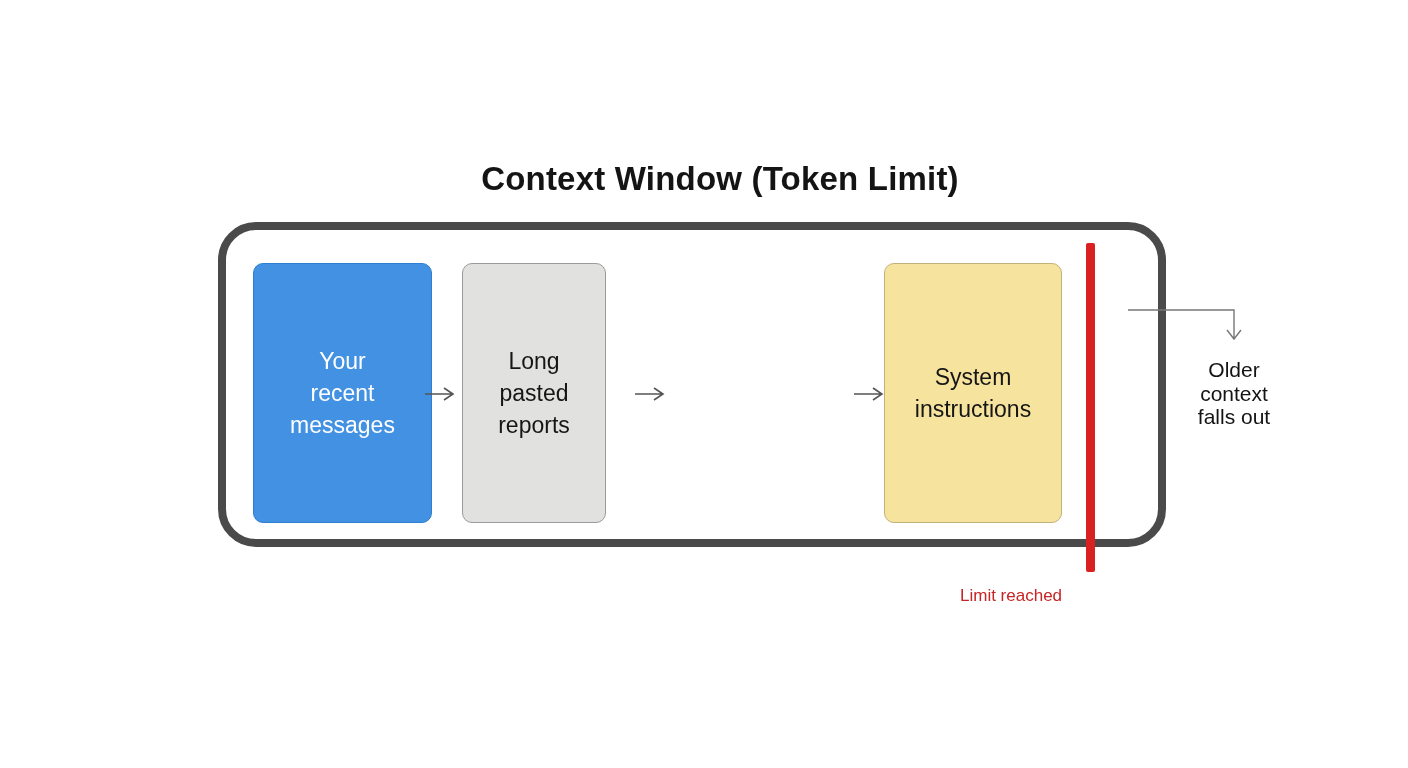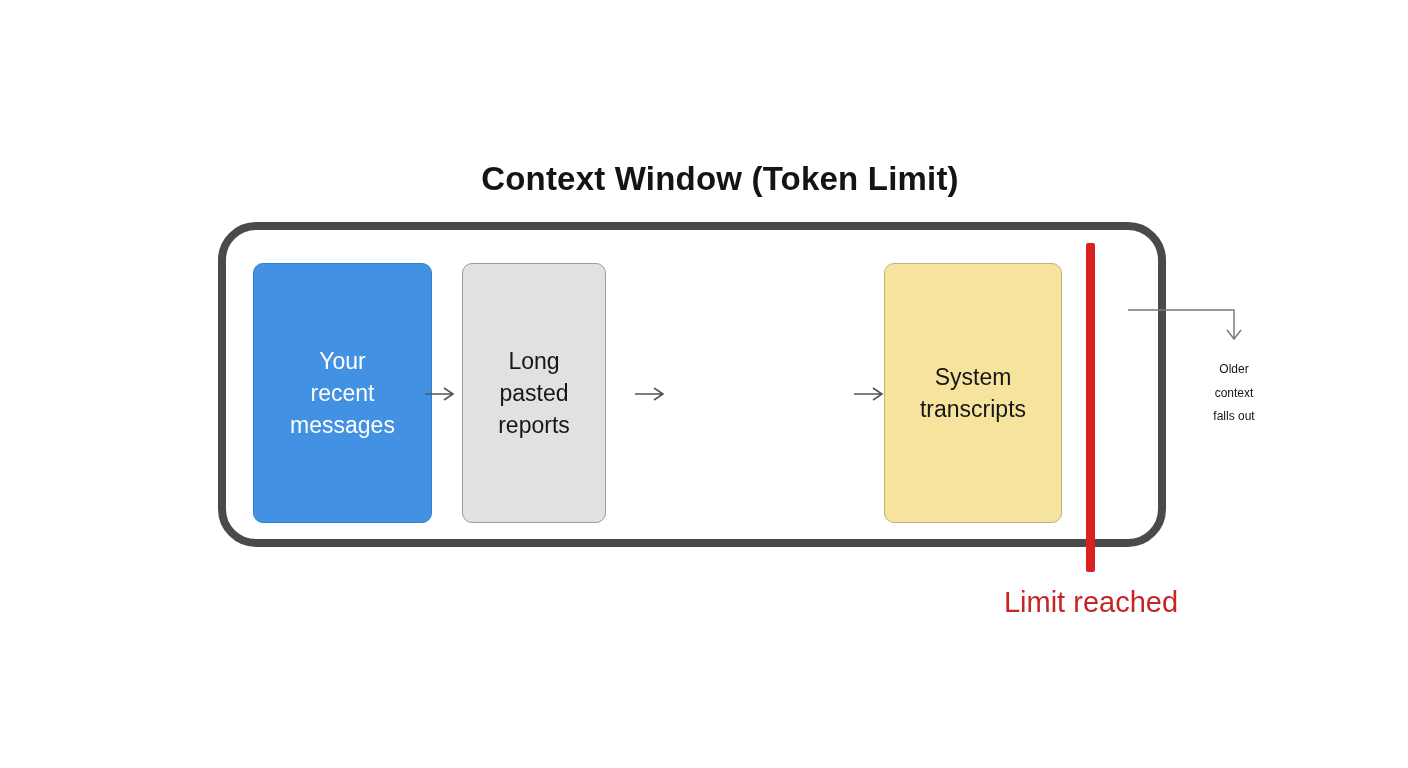--- a/index.html
+++ b/index.html
@@ -67,32 +67,32 @@
     width: 9px;
     height: 329px;
     background: #d92121;
     border-radius: 2px;
   }
   .limit-label {
     position: absolute;
     left: 960px;
     top: 586px;
     width: 262px;
-    text-align: center;
-    font-size: 29px;
+    text-align: left;
+    font-size: 17px;
     font-weight: 400;
     color: #c62525;
   }
   .overflow-label {
     position: absolute;
     left: 1163px;
     top: 358px;
     width: 142px;
     text-align: center;
-    font-size: 12px;
+    font-size: 21px;
     line-height: 23.5px;
     color: #141414;
     white-space: pre-line;
   }
 </style>
 </head>
 <body>
 
 <div class="stage">
 
@@ -108,21 +108,21 @@
 
   <div class="flow-box box-pasted">
     <span>Long
 pasted
 reports</span>
   </div>
 
 
   <div class="flow-box box-system">
     <span>System
-transcripts</span>
+instructions</span>
   </div>
 
   <svg class="arrow-svg" style="left:425px; top:385px;" width="30" height="18">
     <path d="M0 9 H27 M19 3 L28 9 L19 15" fill="none" stroke="#555555" stroke-width="1.6"></path>
   </svg>
 
   <svg class="arrow-svg" style="left:635px; top:385px;" width="30" height="18">
     <path d="M0 9 H27 M19 3 L28 9 L19 15" fill="none" stroke="#555555" stroke-width="1.6"></path>
   </svg>
 

